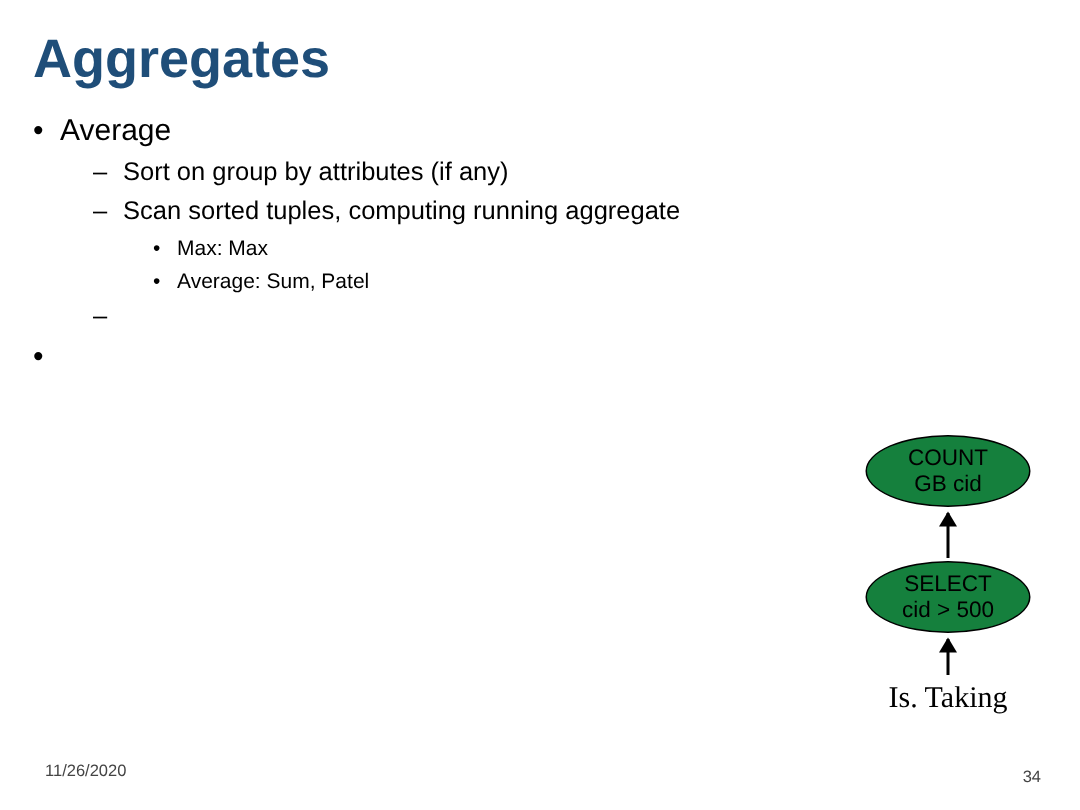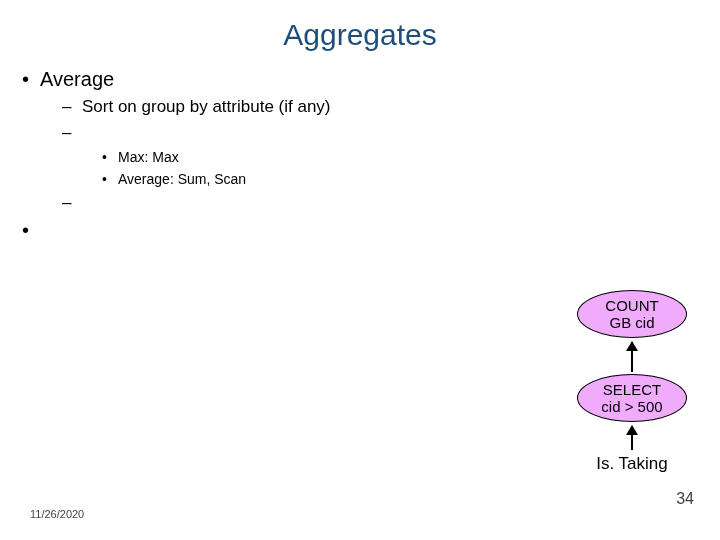--- a/index.html
+++ b/index.html
@@ -1,63 +1,64 @@
 <!DOCTYPE html>
 <html><head>
 <meta charset="utf-8">
 <style>
   * { margin: 0; padding: 0; box-sizing: border-box; }
   html, body { width: 720px; height: 540px; background: #fff; font-family: Arial, Helvetica, sans-serif; position: relative; overflow: hidden; }
   .slide { width: 720px; height: 540px; position: relative; padding: 18px 22px 0 22px; }
-  .title { text-align: center; font-size: 30px; font-weight: normal; color: #1f4e79; margin-bottom: 16px; }
+  .title { text-align: left; font-size: 36px; font-weight: bold; color: #1f4e79; margin-bottom: 16px; }
   .l1 { font-size: 20px; color: #000; margin: 6px 0 4px 0; display: flex; }
   .l1 .bullet { width: 18px; flex: 0 0 18px; }
   .l2 { font-size: 17px; color: #000; margin: 6px 0 4px 40px; display: flex; }
   .l2 .bullet { width: 20px; flex: 0 0 20px; }
   .l3 { font-size: 14px; color: #000; margin: 6px 0 4px 80px; display: flex; }
   .l3 .bullet { width: 16px; flex: 0 0 16px; }
   .diagram { position: absolute; right: 28px; top: 290px; width: 120px; display: flex; flex-direction: column; align-items: center; }
-  .node-oval { width: 110px; height: 48px; border: 1.5px solid #000; border-radius: 50% / 50%; background: #f0abfc; display: flex; align-items: center; justify-content: center; text-align: center; font-size: 15px; line-height: 1.15; color: #000; }
+  .node-oval { width: 110px; height: 48px; border: 1.5px solid #000; border-radius: 50% / 50%; background: #15803d; display: flex; align-items: center; justify-content: center; text-align: center; font-size: 15px; line-height: 1.15; color: #000; }
   .arrow { width: 2px; height: 30px; background: #000; position: relative; margin: 4px 0 2px 0; }
   .arrow::before { content: ""; position: absolute; top: -1px; left: -5px; width: 0; height: 0; border-left: 6px solid transparent; border-right: 6px solid transparent; border-bottom: 10px solid #000; }
   .arrow.short { height: 24px; }
-  .leaf { font-size: 17px; color: #000; margin-top: 2px; }
+  .leaf { font-size: 20px; color: #000; margin-top: 2px; font-family: Liberation Serif, serif; }
   .footer-date { position: absolute; left: 30px; bottom: 20px; font-size: 11px; color: #444; }
   .footer-credit { position: absolute; left: 50%; transform: translateX(-50%); bottom: 20px; font-size: 11px; color: #444; white-space: nowrap; }
-  .footer-page { position: absolute; right: 26px; bottom: 32px; font-size: 16px; color: #444; }
+  .footer-page { position: absolute; right: 26px; bottom: 16px; font-size: 11px; color: #444; }
 </style>
 </head>
 <body>
 
 <div class="slide">
 
   <div class="title">Aggregates</div>
 
   <div class="l1">
     <span class="bullet">•</span>
     <span>Average</span>
   </div>
 
   <div class="l2">
     <span class="bullet">–</span>
-    <span>Sort on group by attribute (if any)</span>
+    <span>Sort on group by attributes (if any)</span>
   </div>
 
   <div class="l2">
     <span class="bullet">–</span>
+    <span>Scan sorted tuples, computing running aggregate</span>
   </div>
 
   <div class="l3">
     <span class="bullet">•</span>
     <span>Max: Max</span>
   </div>
 
   <div class="l3">
     <span class="bullet">•</span>
-    <span>Average: Sum, Scan</span>
+    <span>Average: Sum, Patel</span>
   </div>
 
   <div class="l2">
     <span class="bullet">–</span>
   </div>
 
   <div class="l1">
     <span class="bullet">•</span>
   </div>
 

